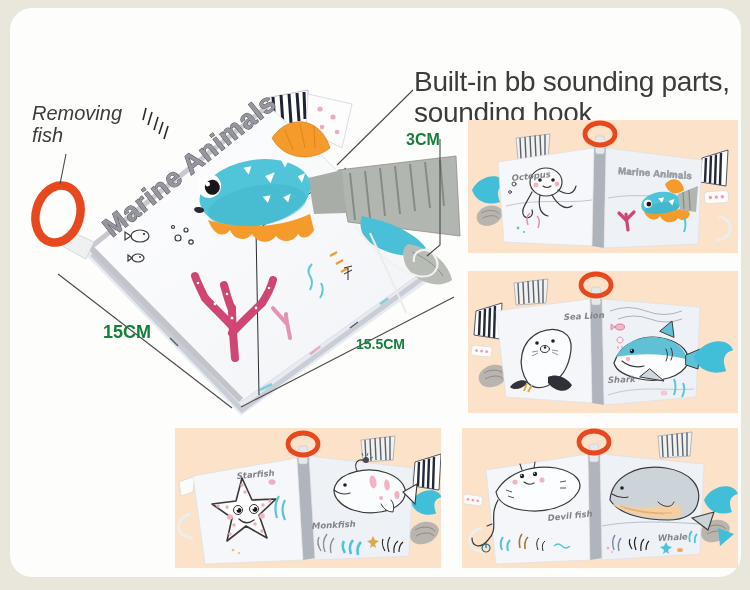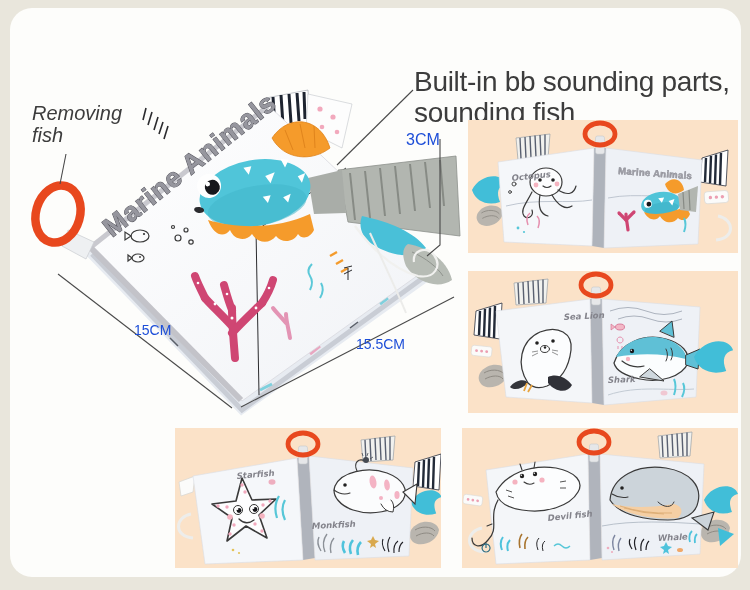--- a/index.html
+++ b/index.html
@@ -3,23 +3,23 @@
 <meta charset="utf-8">
 <style>
   html,body{margin:0;padding:0;}
   .canvas{position:relative;width:750px;height:590px;background:#e9e6dc;overflow:hidden;
           font-family:"Liberation Sans",sans-serif;}
   .card{position:absolute;left:10px;top:8px;width:731px;height:569px;background:#fdfdfb;border-radius:22px;}
   .main-photo{position:absolute;left:0;top:55px;width:460px;height:365px;}
   .ann{position:absolute;color:#3c3c3c;line-height:1.1;}
   .ann-removing{left:22px;top:94px;font-size:20px;font-style:italic;}
   .ann-sounding{left:404px;top:59px;font-size:28px;letter-spacing:-0.3px;}
-  .dim{position:absolute;color:#1d4ed8;font-weight:400;}
+  .dim{position:absolute;color:#15803d;font-weight:700;}
   .dim-3cm{left:396px;top:123px;font-size:16px;}
-  .dim-15cm{left:93px;top:314px;font-size:14px;margin-left:31px;}
+  .dim-15cm{left:93px;top:314px;font-size:18px;}
   .dim-155cm{left:346px;top:328px;font-size:14px;}
   .panel{position:absolute;background:#fbe2c8;}
   .panel svg{display:block;width:100%;height:100%;}
   .panel-tr{left:458px;top:112px;width:270px;height:133px;}
   .panel-mr{left:458px;top:263px;width:270px;height:142px;}
   .panel-bl{left:165px;top:420px;width:266px;height:140px;}
   .panel-br{left:452px;top:420px;width:276px;height:140px;}
   .cover-title{font-family:"Liberation Sans",sans-serif;font-weight:bold;font-size:27px;
                fill:#96969e;stroke:#55555d;stroke-width:1;paint-order:stroke;letter-spacing:1px;}
   .bubble{font-family:"Liberation Sans",sans-serif;font-weight:bold;font-size:9.5px;
@@ -174,21 +174,21 @@
         <path d="M444,289 L231,399"></path>
       </g>
     </svg>
 
     <div class="ann ann-removing">
       <div>Removing</div>
       <div>fish</div>
     </div>
     <div class="ann ann-sounding">
       <div>Built-in bb sounding parts,</div>
-      <div>sounding fish</div>
+      <div>sounding hook</div>
     </div>
     <div class="dim dim-3cm">3CM</div>
     <div class="dim dim-15cm">15CM</div>
     <div class="dim dim-155cm">15.5CM</div>
 
     <div class="panel panel-tr">
       <svg viewBox="0 0 270 133">
         <use href="#tail-blue" transform="translate(4,56)"></use>
         <use href="#tail-grayfelt" transform="translate(8,84) scale(0.9)"></use>
         <use href="#fan-gray" transform="translate(48,18)"></use>

